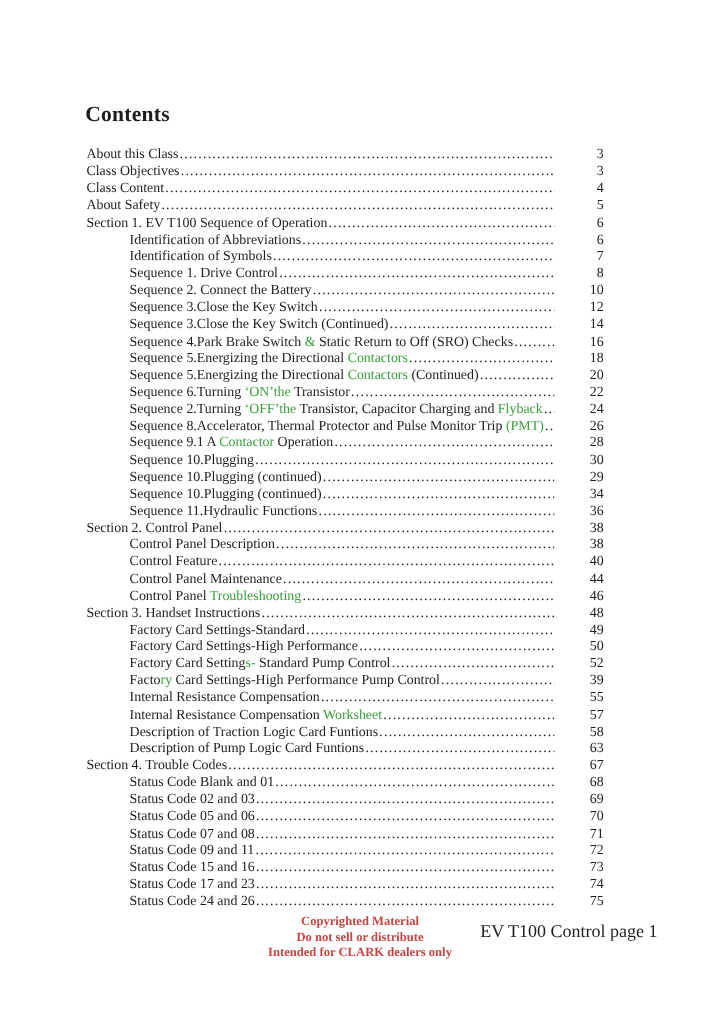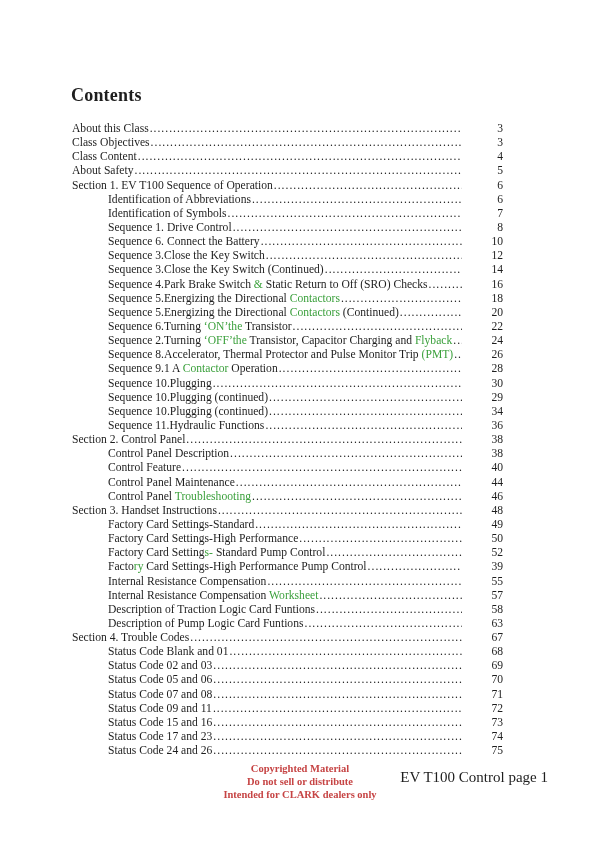--- a/index.html
+++ b/index.html
@@ -19,21 +19,21 @@
   .page{position:absolute;inset:0;background:#ffffff;}
   .title{
     position:absolute;left:71px;top:84px;margin:0;
     font-size:18px;line-height:22px;font-weight:bold;color:var(--text);
     letter-spacing:0.2px;
   }
   .toc{
     position:absolute;left:72px;top:122px;width:434px;
   }
   .row{
-    display:flex;align-items:center;
+    display:flex;align-items:flex-end;
     height:14.15px;line-height:14.15px;font-size:11.6px;
     white-space:nowrap;overflow:hidden;
   }
   .row.indent{padding-left:36px;}
   .label{flex:0 0 auto;}
   .dots{
     flex:1 1 auto;min-width:0;overflow:hidden;
     letter-spacing:1px;padding-left:1px;
   }
   .pagenum{
@@ -92,21 +92,21 @@
         <span class="label"><span>Identification of Symbols</span></span>
         <span class="dots">........................................................................................................................................................................................................</span>
         <span class="pagenum">7</span>
       </div>
       <div class="row indent">
         <span class="label"><span>Sequence 1. Drive Control</span></span>
         <span class="dots">........................................................................................................................................................................................................</span>
         <span class="pagenum">8</span>
       </div>
       <div class="row indent">
-        <span class="label"><span>Sequence 6. Connect the Battery</span></span>
+        <span class="label"><span>Sequence 2. Connect the Battery</span></span>
         <span class="dots">........................................................................................................................................................................................................</span>
         <span class="pagenum">10</span>
       </div>
       <div class="row indent">
         <span class="label"><span>Sequence 3.Close the Key Switch</span></span>
         <span class="dots">........................................................................................................................................................................................................</span>
         <span class="pagenum">12</span>
       </div>
       <div class="row indent">
         <span class="label"><span>Sequence 3.Close the Key Switch (Continued)</span></span>

